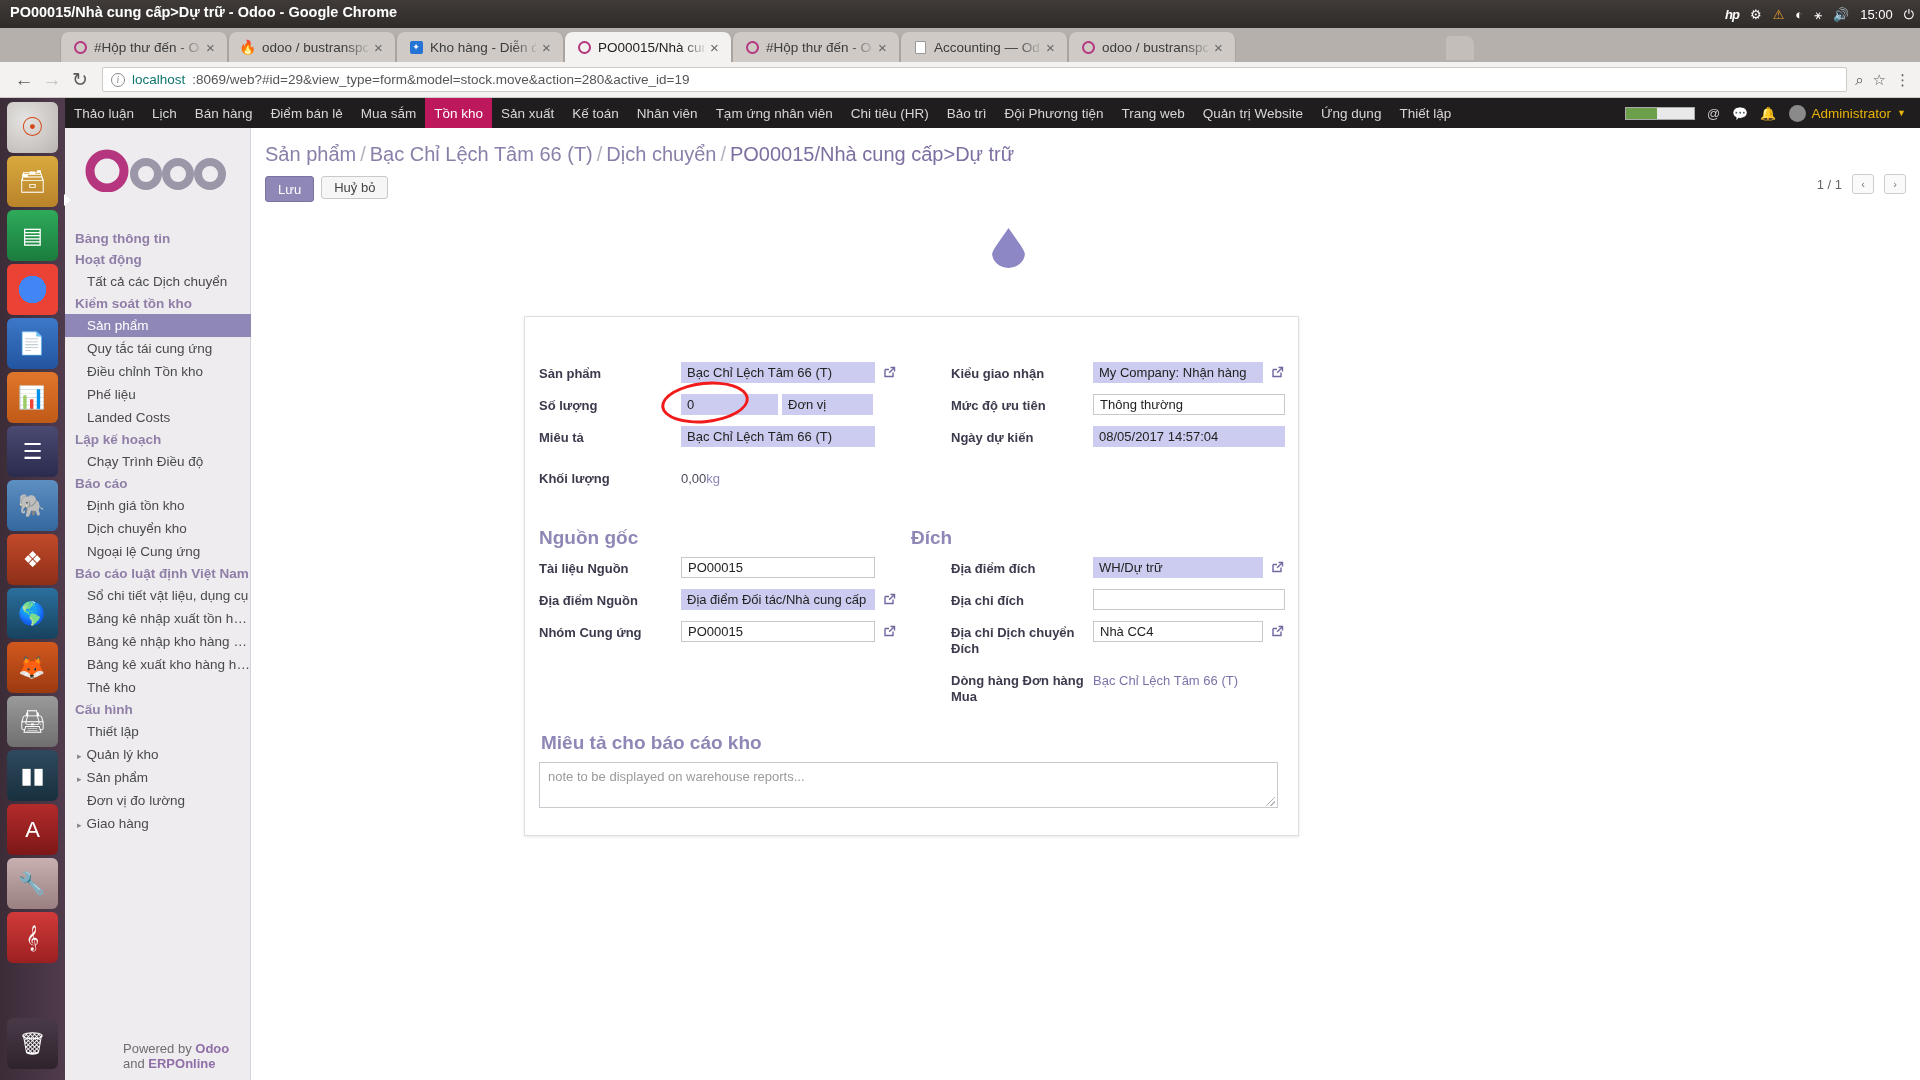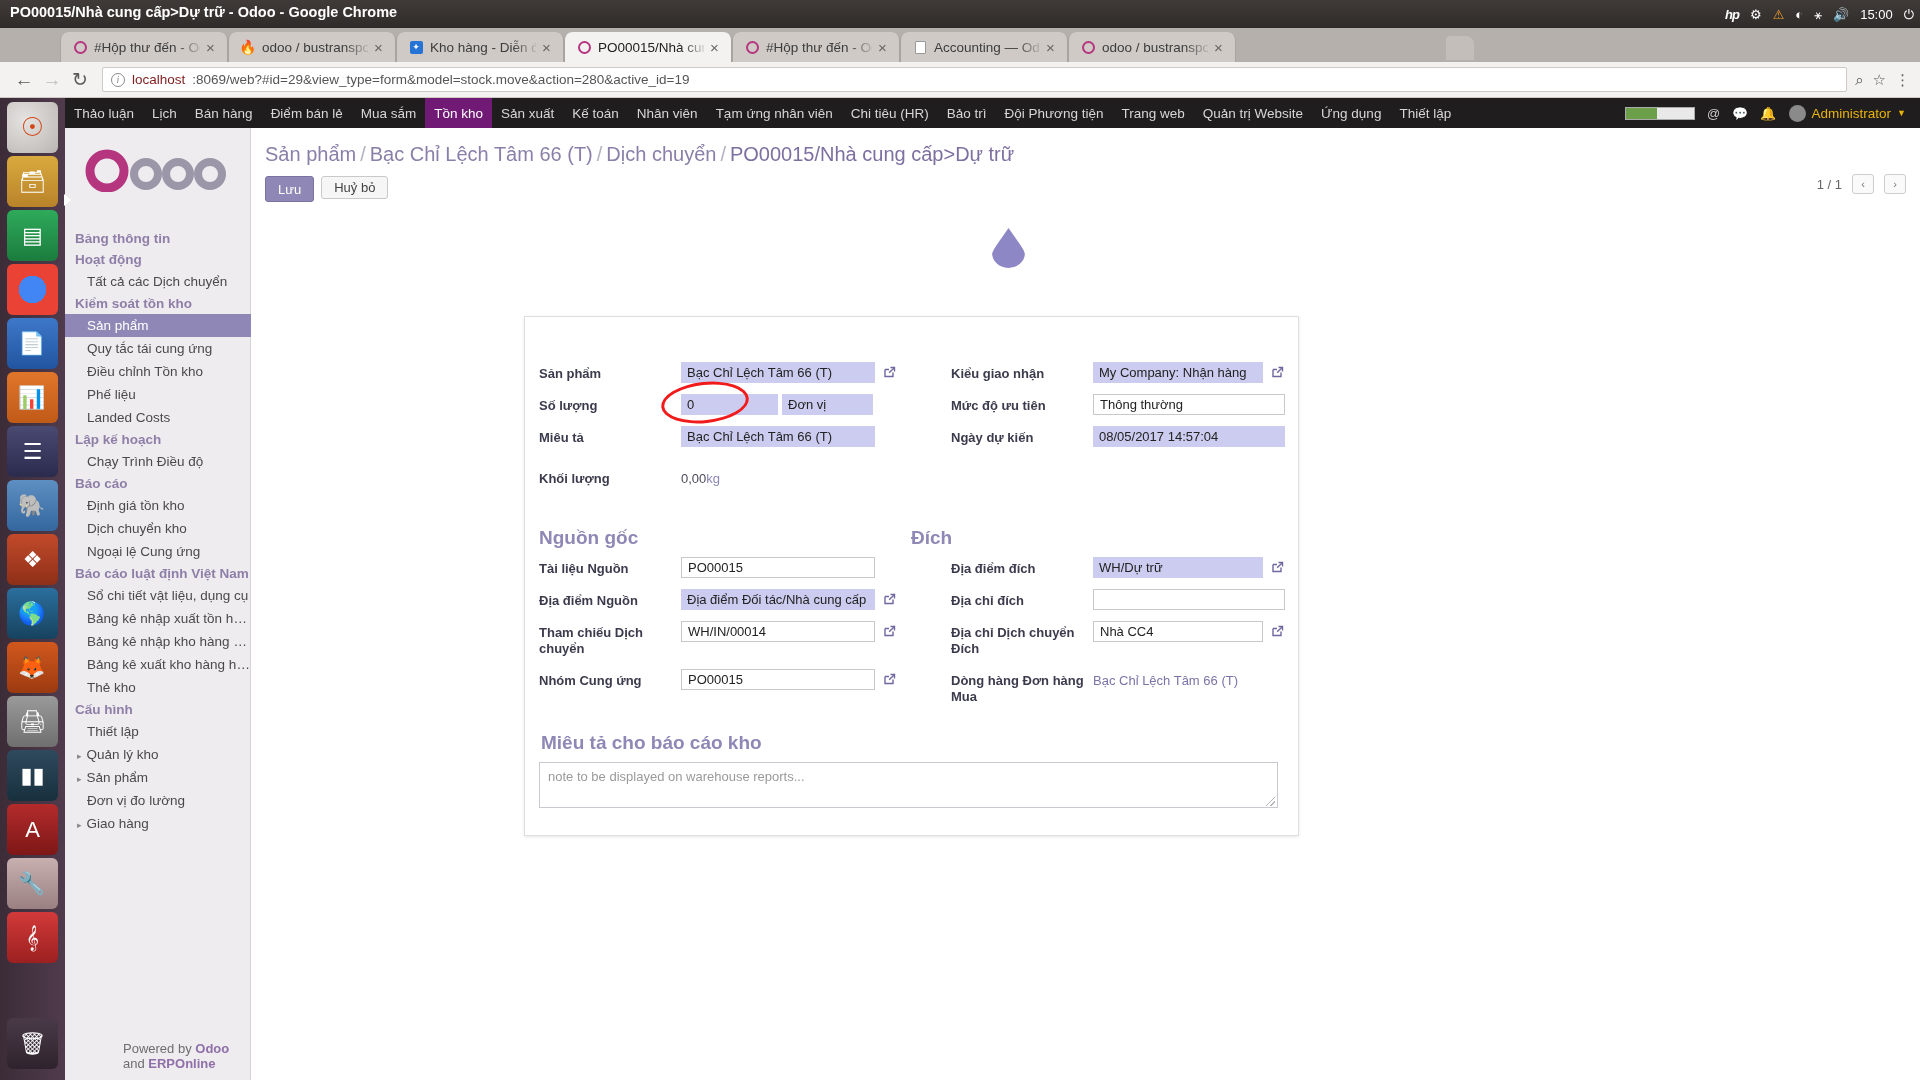--- a/index.html
+++ b/index.html
@@ -73,21 +73,21 @@
     background:#fff; border:1px solid #cdc9c5; border-radius:2px;
     display:flex; align-items:center; padding:0 8px; gap:7px;
     font-size:13.5px; color:#222;
   }
   .info-ico {
     width:14px; height:14px; border-radius:50%;
     border:1.3px solid #8a8a8a; color:#8a8a8a;
     font-size:10px; font-style:italic; font-family:"Liberation Serif",serif;
     display:flex; align-items:center; justify-content:center; flex:0 0 14px;
   }
-  .url-host { color:#7f1d1d; }
+  .url-host { color:#0f766e; }
   .url-rest { color:#555; }
   .tb-right { display:flex; align-items:center; gap:9px; }
   .tb-right .i { font-size:15px; color:#5a5a5a; }
 
   
   .viewport { position:relative; width:1920px; height:983px; background:#fff; overflow:hidden; }
 
   
   .launcher {
     position:absolute; left:0; top:0; width:65px; height:983px;
@@ -99,21 +99,21 @@
     font-size:22px; color:#fff; overflow:hidden;
   }
 
   
   .odoo-nav {
     position:absolute; left:65px; top:0; width:1855px; height:30px;
     background:#1f1d1d; display:flex; align-items:center;
     font-size:13.5px; color:#d7d7d7;
   }
   .onav-item { padding:0 9px; height:30px; display:flex; align-items:center; white-space:nowrap; }
-  .onav-item.active { background:#701a75; color:#fff; }
+  .onav-item.active { background:#be185d; color:#fff; }
   .onav-right { margin-left:auto; display:flex; align-items:center; gap:12px; padding-right:14px; }
   .progbar { width:70px; height:13px; background:#e9e9e9; border:1px solid #aaa; }
   .progbar i { display:block; height:100%; width:45%; background:#6b9f4a; }
   .onav-right .ic { font-size:13px; color:#c9c9c9; }
   .user-chip { display:flex; align-items:center; gap:6px; font-size:13.5px; color:#eab308; }
   .avatar-sm { width:17px; height:17px; border-radius:50%; background:#8a8a8a; }
 
   
   .sidebar {
     position:absolute; left:65px; top:30px; width:186px; height:953px;
@@ -549,31 +549,20 @@
                   <div class="fld" style="width:194px;text-align:right;">Địa điểm Đối tác/Nhà cung cấp</div>
                   <div class="ext-link">
                     <svg width="15" height="15" viewBox="0 0 15 15">
                         <path d="M3 4.5h4M3 4.5v7h8v-4" fill="none" stroke="#6f67a0" stroke-width="1.4"></path>
                         <path d="M8.5 2.5h4v4" fill="none" stroke="#6f67a0" stroke-width="1.4"></path>
                         <path d="M12.5 2.5L7.2 7.8" stroke="#6f67a0" stroke-width="1.4"></path>
                       </svg>
                   </div>
                 </div>
 
-                <div class="frow">
-                  <div class="flabel lab-w1" style="line-height:1.25;">Tham chiếu Dịch chuyển</div>
-                  <div class="fld white" style="width:194px;">WH/IN/00014</div>
-                  <div class="ext-link">
-                    <svg width="15" height="15" viewBox="0 0 15 15">
-                        <path d="M3 4.5h4M3 4.5v7h8v-4" fill="none" stroke="#6f67a0" stroke-width="1.4"></path>
-                        <path d="M8.5 2.5h4v4" fill="none" stroke="#6f67a0" stroke-width="1.4"></path>
-                        <path d="M12.5 2.5L7.2 7.8" stroke="#6f67a0" stroke-width="1.4"></path>
-                      </svg>
-                  </div>
-                </div>
 
                 <div class="frow">
                   <div class="flabel lab-w1">Nhóm Cung ứng</div>
                   <div class="fld white" style="width:194px;">PO00015</div>
                   <div class="ext-link">
                     <svg width="15" height="15" viewBox="0 0 15 15">
                         <path d="M3 4.5h4M3 4.5v7h8v-4" fill="none" stroke="#6f67a0" stroke-width="1.4"></path>
                         <path d="M8.5 2.5h4v4" fill="none" stroke="#6f67a0" stroke-width="1.4"></path>
                         <path d="M12.5 2.5L7.2 7.8" stroke="#6f67a0" stroke-width="1.4"></path>
                       </svg>

